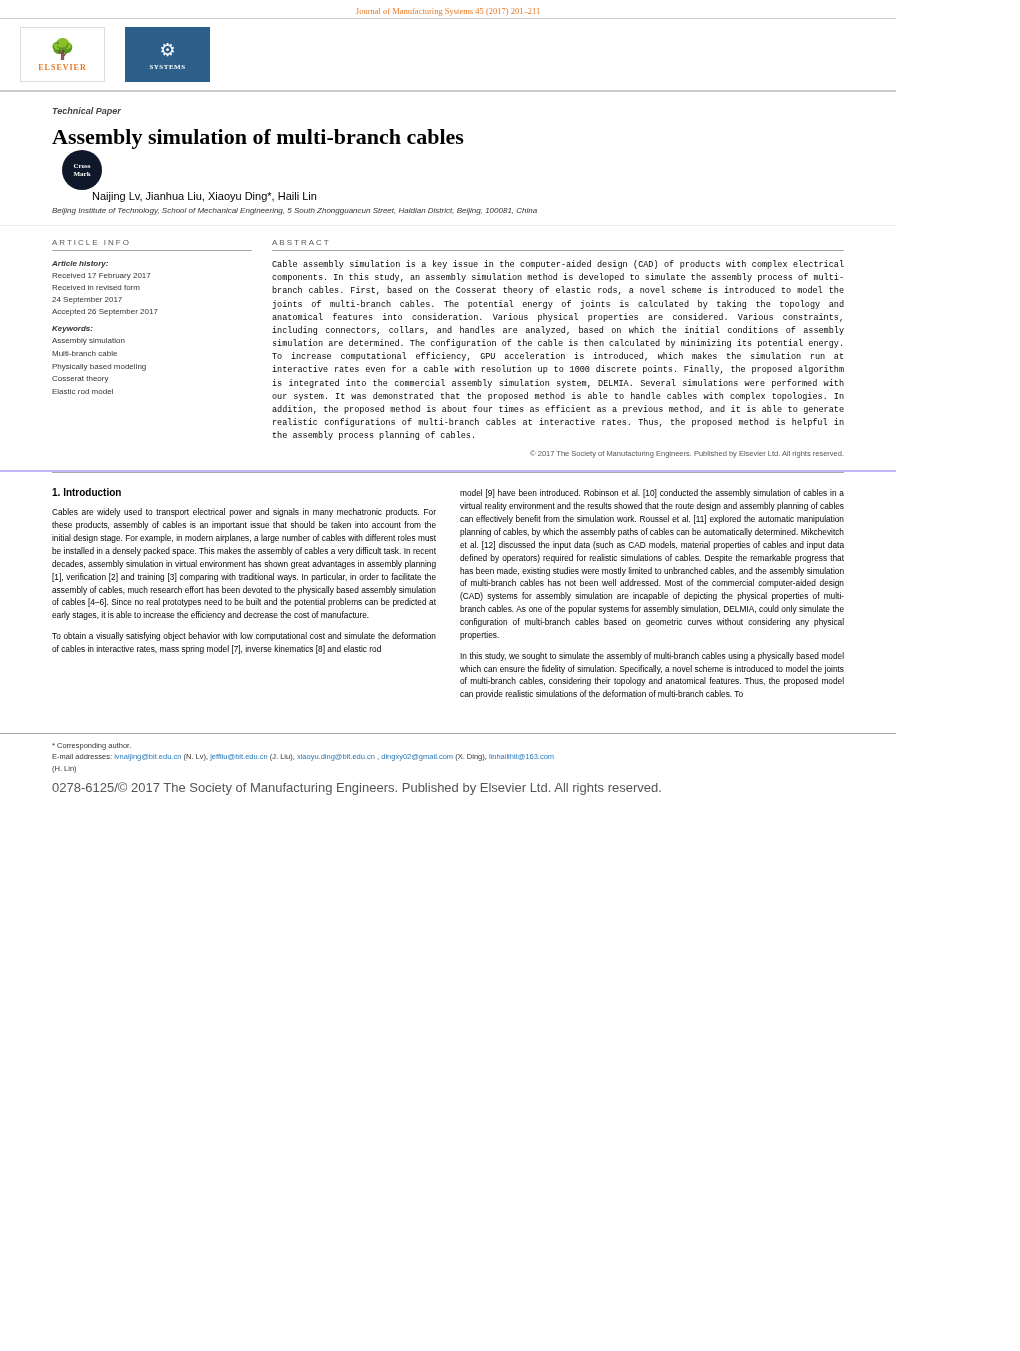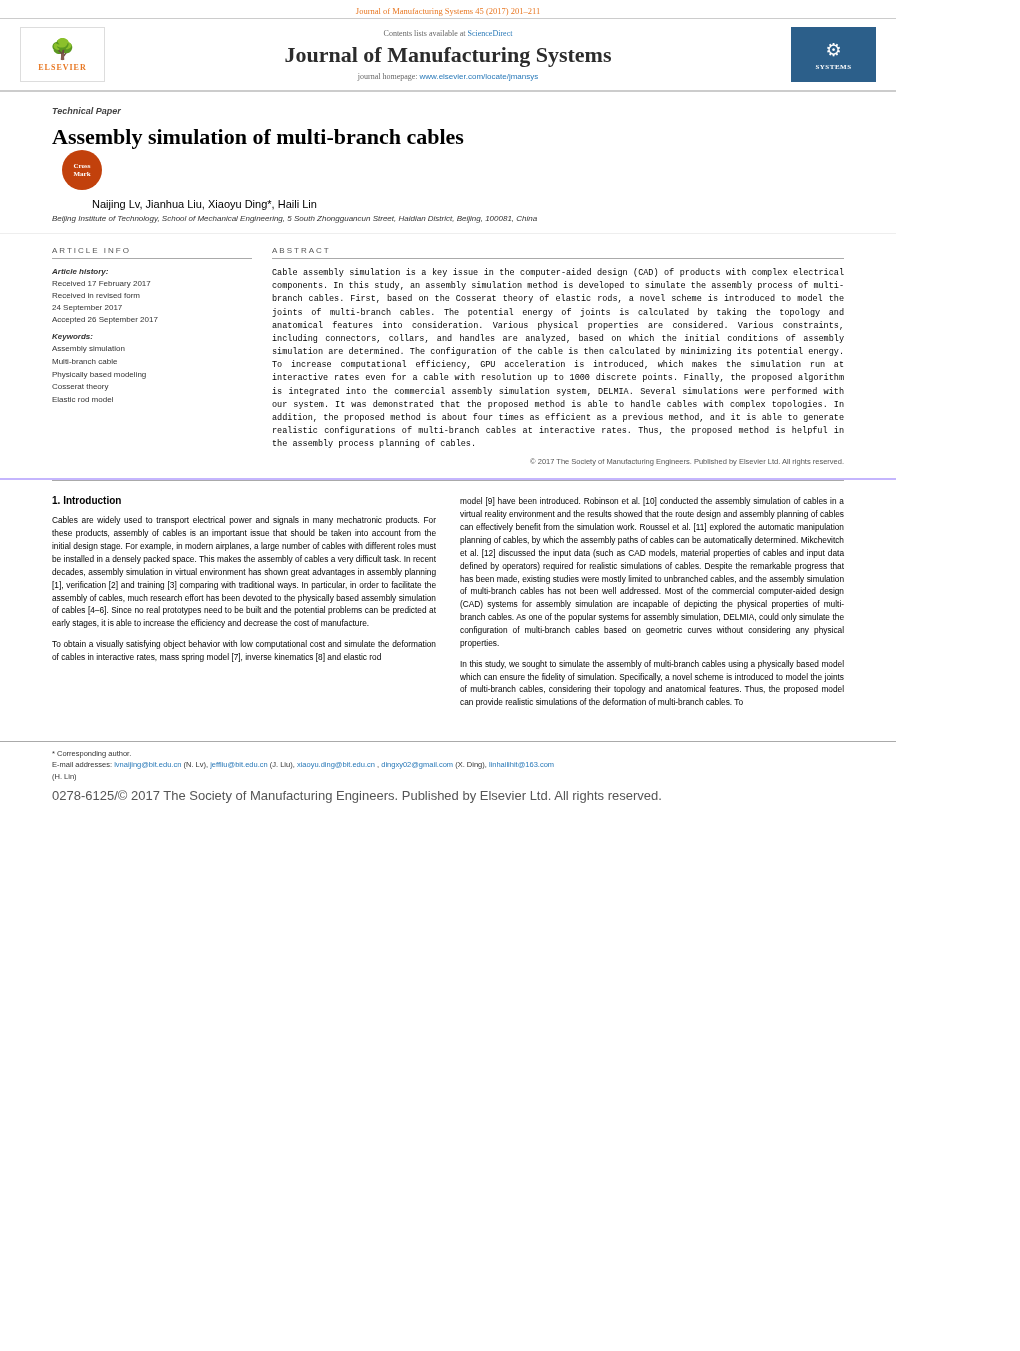--- a/index.html
+++ b/index.html
@@ -137,35 +137,34 @@
     .article-main-title {
       font-size: 22px;
       font-weight: bold;
       color: #000;
       font-family: 'Times New Roman', serif;
       flex: 1;
     }
     .crossmark-badge {
       width: 40px;
       height: 40px;
-      background: #c2410c;
+      background: #0f172a;
       border-radius: 50%;
       display: flex;
       align-items: center;
       justify-content: center;
       color: white;
       font-size: 8px;
       font-weight: bold;
       flex-shrink: 0;
       margin-left: 10px;
     }
     .article-authors {
       font-size: 11px;
       color: #000;
-      margin-top: 8px;
       font-family: Arial, sans-serif;
       padding-left: 40px;
     }
     .article-affiliation {
       font-size: 8px;
       font-style: italic;
       color: #333;
       margin-top: 4px;
       font-family: Arial, sans-serif;
     }
@@ -299,31 +298,20 @@
 
   <div class="top-banner">
     <a>Journal of Manufacturing Systems 45 (2017) 201–211</a>
   </div>
 
   <div class="header">
     <div class="header-left">
       <div class="elsevier-logo">
         <span class="tree-icon">🌳</span>
         <span class="elsevier-text">ELSEVIER</span>
-      </div>
-    </div>
-    <div class="header-center">
-      <div class="contents-line">
-        <span>Contents lists available at</span>
-        <a>ScienceDirect</a>
-      </div>
-      <div class="journal-title" style="font-size: 22px; font-weight: bold; font-family: &quot;Times New Roman&quot;, serif; color: rgb(44, 44, 44);">Journal of Manufacturing Systems</div>
-      <div class="homepage-line">
-        <span>journal homepage:</span>
-        <a style="color:#2979b8;font-size:8px;font-family:Arial,sans-serif;">www.elsevier.com/locate/jmansys</a>
       </div>
     </div>
     <div class="header-right">
       <div class="journal-logo-box">
         <span class="gear-icon">⚙</span>
         <span class="jms-text">SYSTEMS</span>
       </div>
     </div>
   </div>
 

